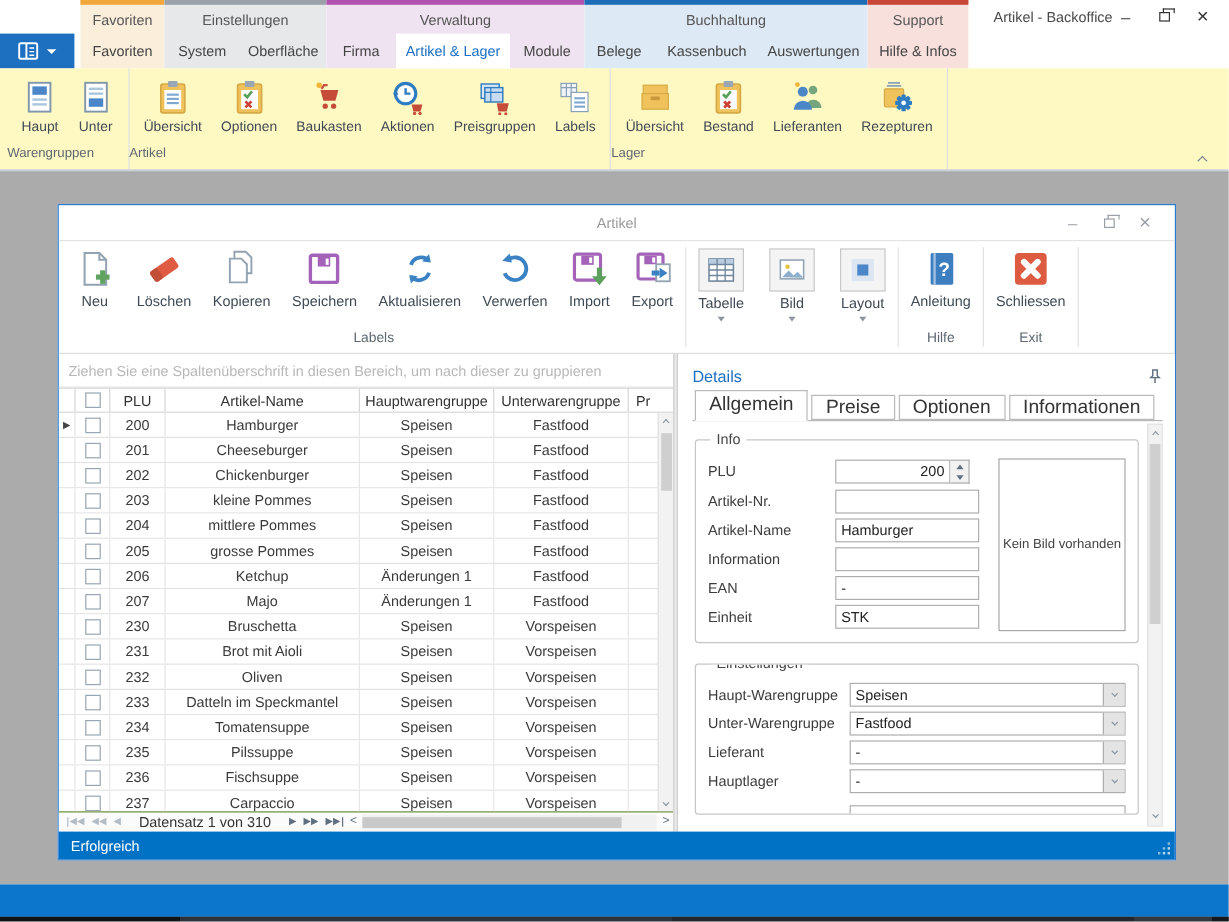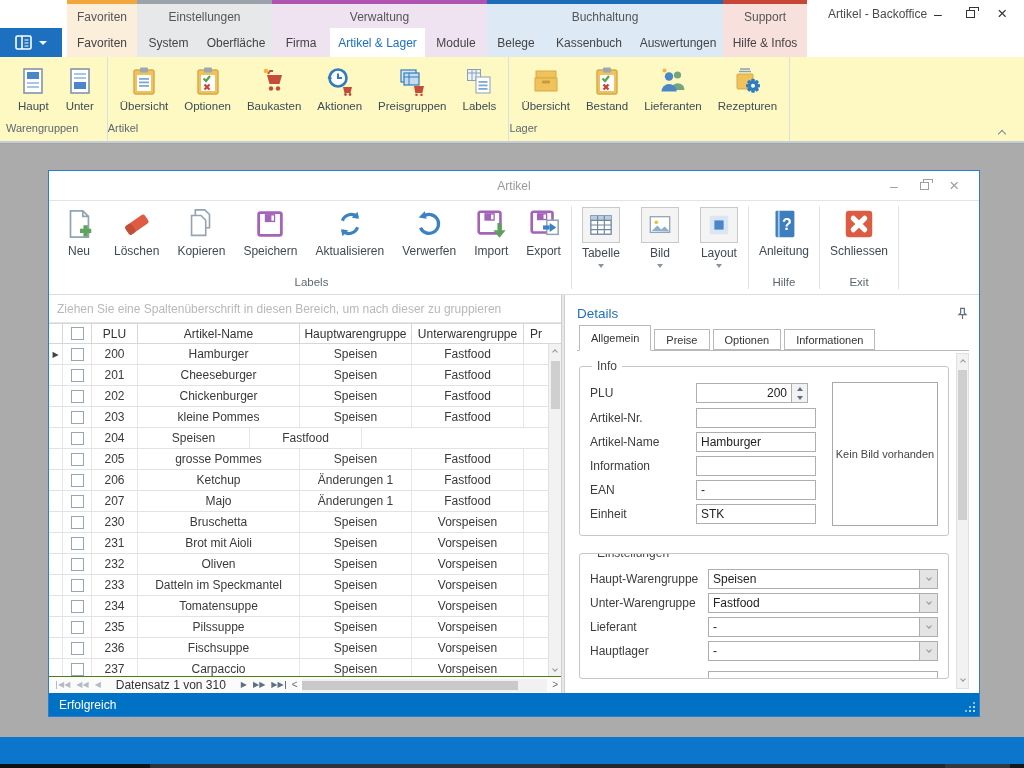--- a/index.html
+++ b/index.html
@@ -83,21 +83,21 @@
   .hscroll{flex:1;height:13px;background:#f1f1f1;margin:0 2px;position:relative}
   .hscroll .thumb{position:absolute;left:0;top:2px;bottom:2px;width:88%;background:#c9c9c9}
 
   .splitter{width:4px;background:#e8e8e8;border-left:1px solid #cfcfcf;border-right:1px solid #cfcfcf}
 
   
   .details-panel{flex:1;background:#fff;display:flex;flex-direction:column;padding:6px 10px 4px 12px;min-height:0}
   .dt-head{display:flex;justify-content:space-between;align-items:center;height:24px;flex:none}
   .dt-title{color:#1e6fc0;font-size:13.5px}
   .dt-tabs{display:flex;align-items:flex-end;border-bottom:1px solid #b9b9b9;height:26px;flex:none;padding-left:2px}
-  .dt-tab{border:1px solid #b9b9b9;background:#fff;font-size:11px;color:#333;padding:0 11px;height:21px;display:flex;align-items:center;margin-right:3px}
+  .dt-tab{border:1px solid #b9b9b9;background:#fff;font-size:16px;color:#333;padding:0 11px;height:21px;display:flex;align-items:center;margin-right:3px}
   .dt-tab.active{height:26px;margin-bottom:-1px;border-bottom:1px solid #fff;z-index:1;position:relative}
   .dt-scroll{flex:1;position:relative;overflow:hidden;padding-right:18px}
   .fs{position:relative;border:1px solid #c6c6c6;border-radius:3px;margin:15px 2px 0 2px;padding:13px 10px 9px 10px}
   .fs-legend{position:absolute;top:-8px;left:12px;background:#fff;padding:0 5px;font-size:12px;color:#444}
   .f-row{display:flex;align-items:center;height:24px}
   .f-label{width:106px;font-size:12px;color:#3c3c3c;flex:none}
   .inp{height:20px;border:1px solid #aeaeae;font-size:12px;padding:0 4px;font-family:inherit;color:#222;background:#fff;outline:none}
   .inp-plu{width:96px;text-align:right}
   .inp-txt{width:120px}
   .spin{width:16px;height:20px;border:1px solid #aeaeae;border-left:none;display:flex;flex-direction:column;background:#f2f2f2}
@@ -623,20 +623,21 @@
               </div>
 
               <div class="g-row">
                 <div class="gc col-ind">
                   <span class="row-ind"></span>
                 </div>
                 <div class="gc col-chk">
                   <span class="cb"></span>
                 </div>
                 <div class="gc col-plu">204</div>
+                <div class="gc col-name">mittlere Pommes</div>
                 <div class="gc col-haupt">Speisen</div>
                 <div class="gc col-unter">Fastfood</div>
                 <div class="gc col-rest"></div>
               </div>
 
               <div class="g-row">
                 <div class="gc col-ind">
                   <span class="row-ind"></span>
                 </div>
                 <div class="gc col-chk">

